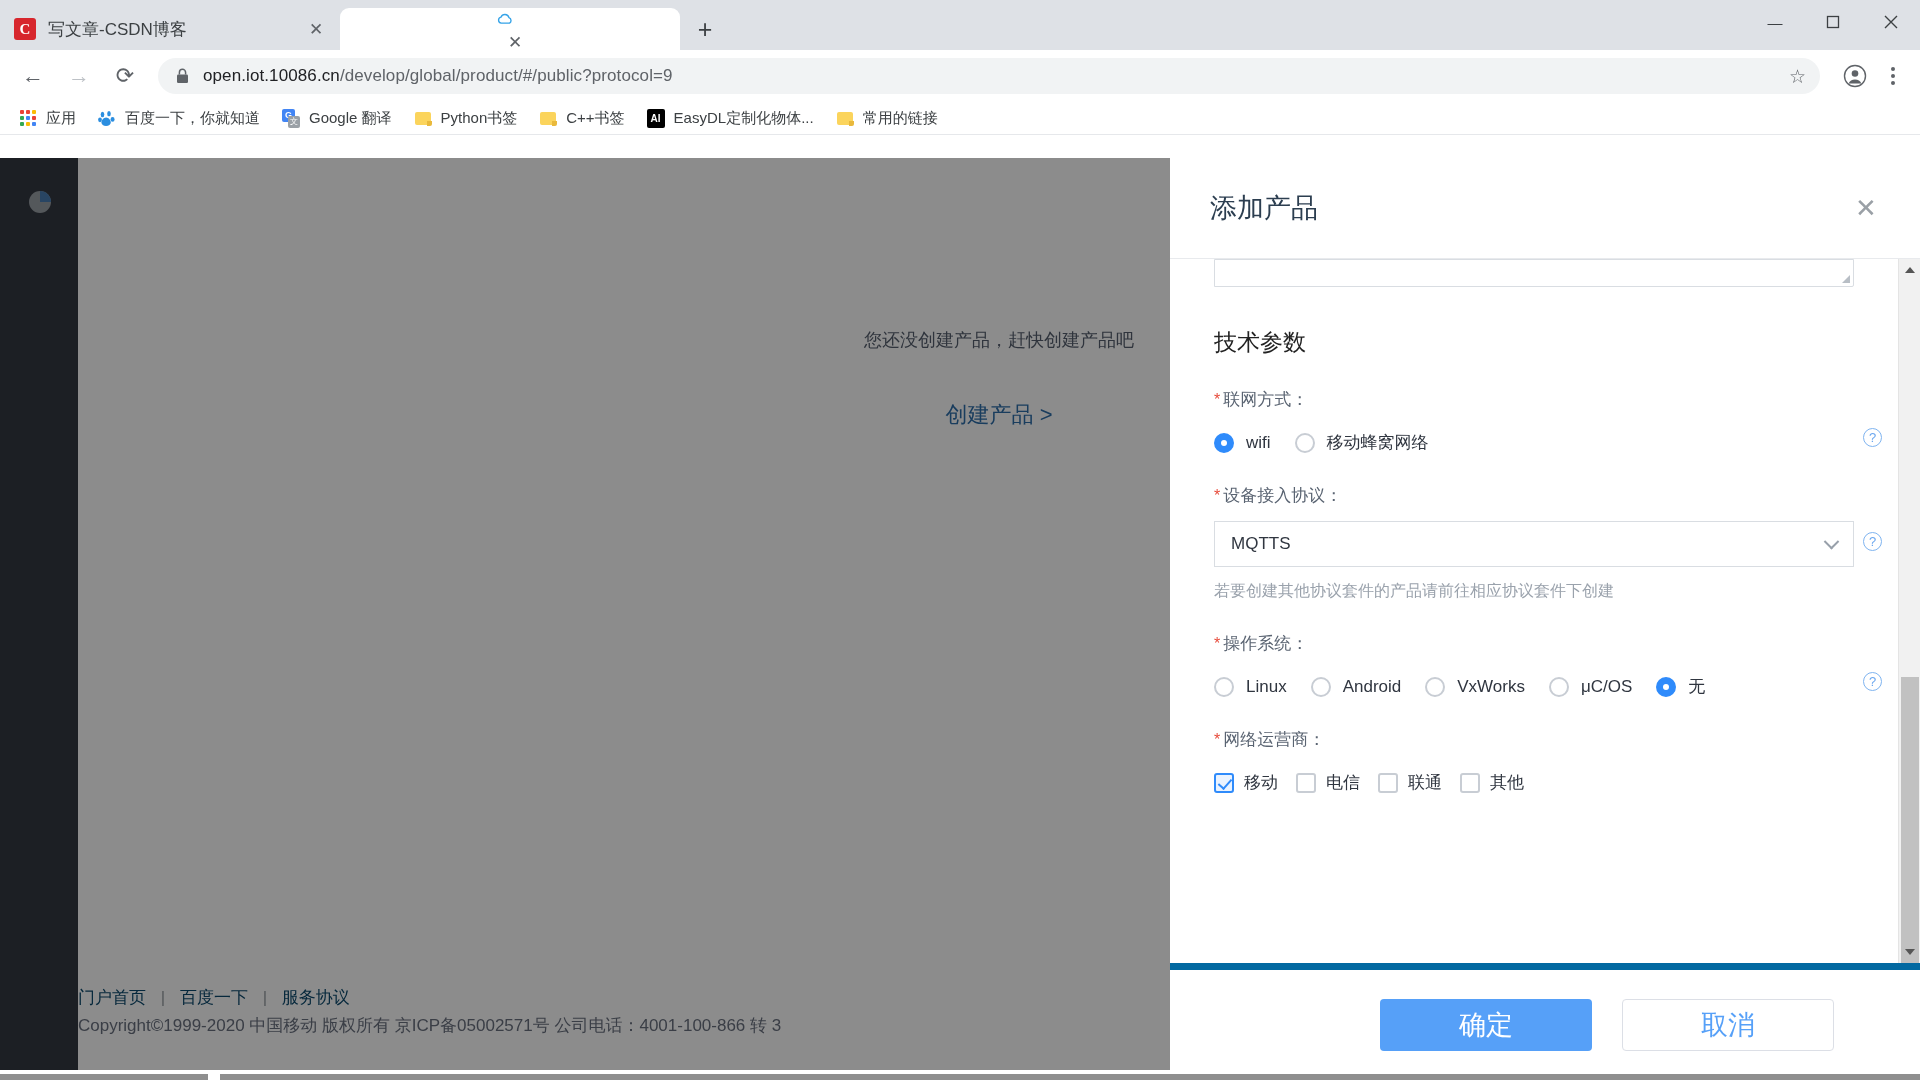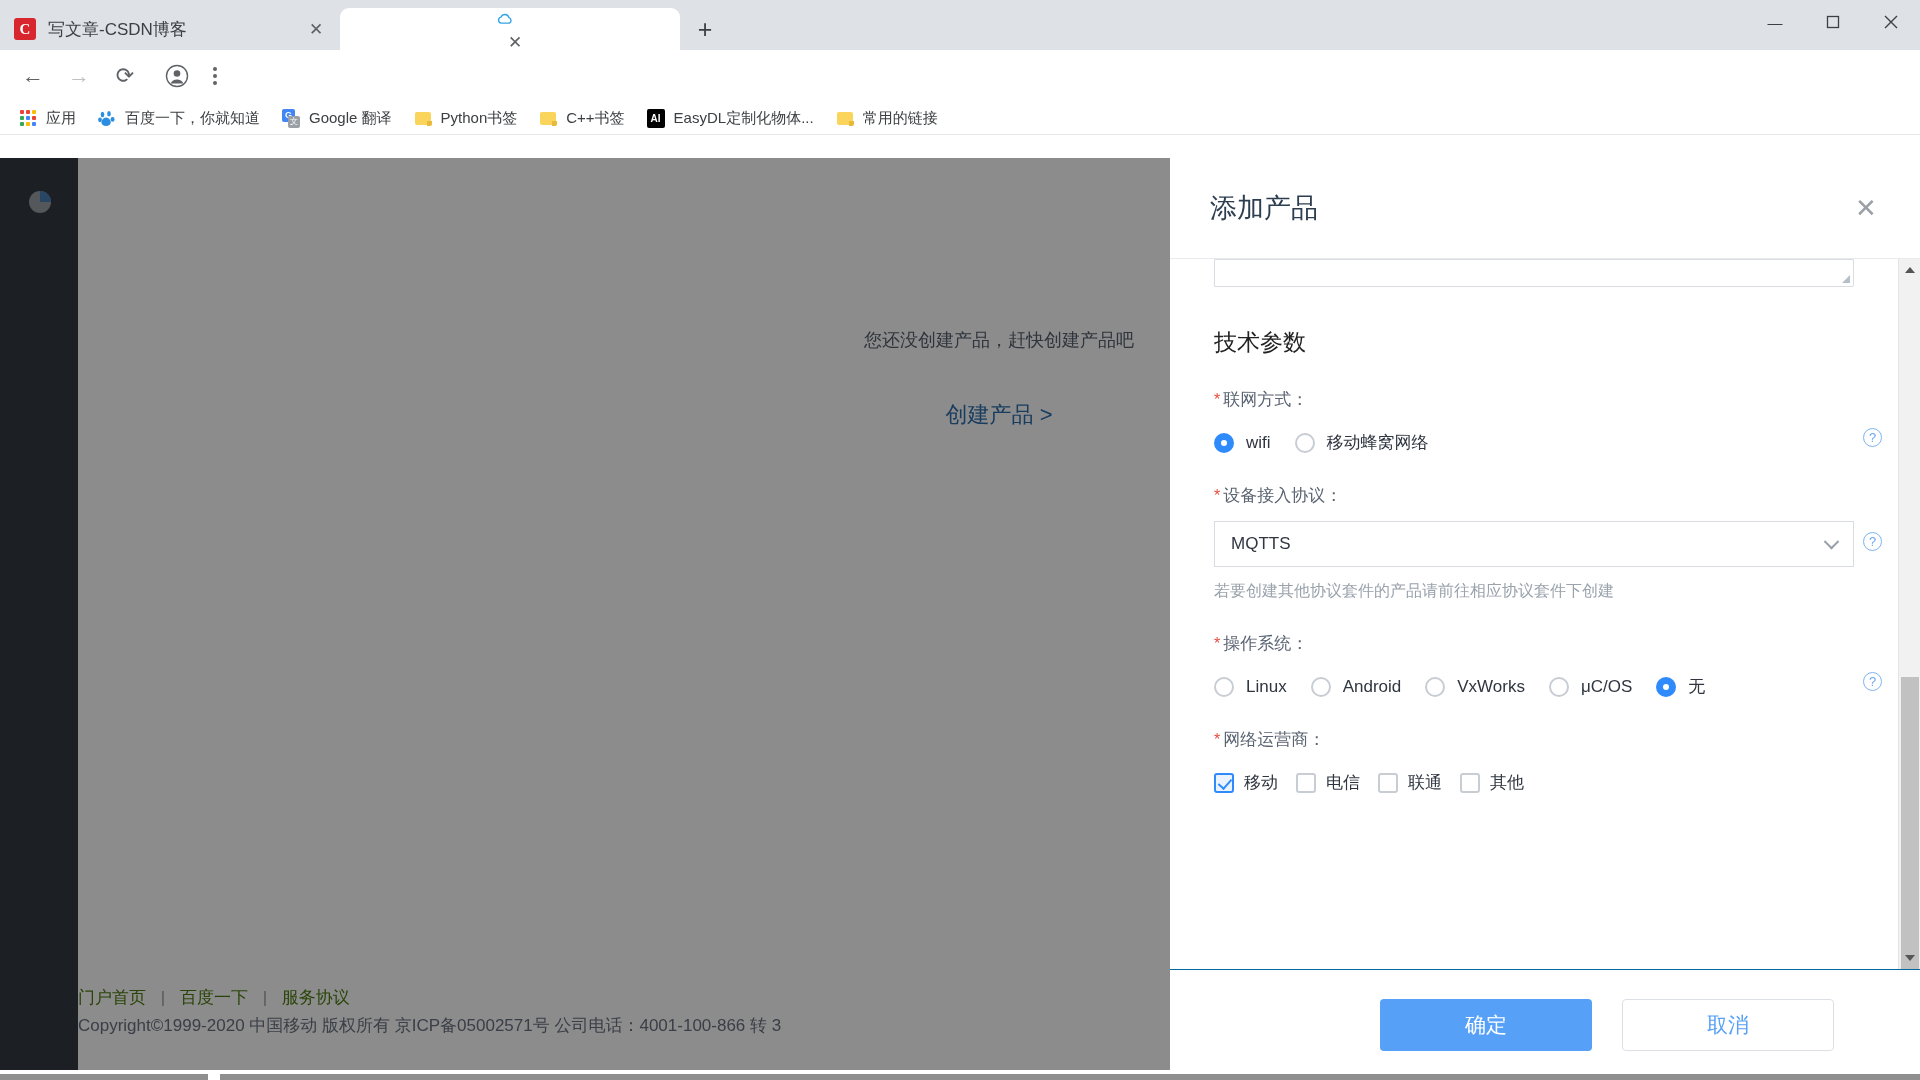--- a/index.html
+++ b/index.html
@@ -128,21 +128,21 @@
     font-size: 18px; color:#57606f;
   }
   .empty-link {
     position:absolute; left: 0; right:0; top: 242px; text-align:center;
     font-size: 22px; color:#2f6fab;
   }
   .site-footer {
     position:absolute; left: 0; bottom: 40px; width: 100%;
     padding-left: 0px; font-size: 17px; color:#5d6470; line-height: 28px;
   }
-  .footer-links a { color:#4d7c0f; text-decoration:none; }
+  .footer-links a { color:#0c4a6e; text-decoration:none; }
   .footer-links span.sep { color:#9aa0a6; margin: 0 10px; }
   .copyright { color:#6b7280; }
 
   
   .scrim {
     position:absolute; left:0; top:0; width: 1920px; height: 922px;
     background: rgba(0,0,0,0.45);
   }
 
   
@@ -154,21 +154,21 @@
     height: 100px; flex: 0 0 100px; position:relative; padding: 0 40px;
     display:flex; align-items:center;
   }
   .modal-title { font-size: 27px; color:#2c3e50; font-weight: normal; }
   .modal-close {
     position:absolute; right: 40px; top: 36px; width: 28px; height: 28px;
     color:#9aa0a6; font-size: 26px; line-height: 28px; text-align:center; font-weight: 300;
   }
   .modal-body {
     flex:1 1 auto; position:relative; overflow:hidden;
-    border-top: 1px solid #e8eaed; border-bottom: 1px solid #0369a1; padding-left: 48px;
+    border-top: 1px solid #e8eaed; border-bottom: 7px solid #0369a1; padding-left: 48px;
   }
   .form-scroll {
     position:absolute; left:0; top:0; right: 22px; bottom:0;
     padding: 0 44px 0 44px; overflow:hidden;
   }
   .textarea-stub {
     height: 28px; border:1px solid #d9dde2; border-bottom-right-radius:2px;
     margin-top: 0px; position:relative; background:#fff;
   }
   .textarea-stub::after{
@@ -236,21 +236,21 @@
   .vsb .thumb {
     position:absolute; left: 2px; width: 18px; top: 418px; height: 330px;
     background: #c1c1c1; border-radius: 0;
   }
 
   .modal-foot {
     height: 110px; flex:0 0 110px; display:flex; align-items:center;
     justify-content: flex-start; padding-left: 210px; gap: 30px; background:#fff;
   }
   .btn {
-    width: 212px; height: 52px; border-radius:4px; font-size: 21px;
+    width: 212px; height: 52px; border-radius:4px; font-size: 27px;
     display:flex; align-items:center; justify-content:center; border:1px solid transparent;
   }
   .btn.primary { background:#56a0f8; color:#fff; }
   .btn.ghost { background:#fff; color:#56a0f8; border-color:#dcdfe6; }
 
   
   .taskbar-sliver {
     position:absolute; left:0; bottom:0; width: 1920px; height: 10px; background:#ffffff;
   }
   .taskbar-sliver .seg { position:absolute; bottom:0; height: 6px; background:#8f8f8f; }
@@ -290,20 +290,30 @@
             <path d="M2 2 L14 14 M14 2 L2 14" stroke="#3c4043" stroke-width="1.4" fill="none"></path>
           </svg>
       </div>
     </div>
   </div>
 
   <div class="toolbar">
     <div class="navbtn">←</div>
     <div class="navbtn disabled">→</div>
     <div class="navbtn">⟳</div>
+    <div class="omnibox">
+      <span class="lock-icon">
+        <svg width="13" height="16" viewBox="0 0 13 16">
+            <rect x="1" y="6.5" width="11" height="8.5" rx="1.2" fill="#5f6368"></rect>
+            <path d="M3.4 6.5V4.4a3.1 3.1 0 0 1 6.2 0v2.1" fill="none" stroke="#5f6368" stroke-width="1.5"></path>
+          </svg>
+      </span>
+      <span class="url"><span class="host">open.iot.10086.cn</span><span>/develop/global/product/#/public?protocol=9</span></span>
+      <span class="star">☆</span>
+    </div>
     <div class="profile">
       <svg width="24" height="24" viewBox="0 0 24 24">
           <circle cx="12" cy="12" r="10.5" fill="none" stroke="#5f6368" stroke-width="1.4"></circle>
           <circle cx="12" cy="9.5" r="3.3" fill="#5f6368"></circle>
           <path d="M5.5 19.5a7.2 7.2 0 0 1 13 0" fill="#5f6368"></path>
         </svg>
     </div>
     <div class="menu-dots">
         <i></i>
         <i></i>

